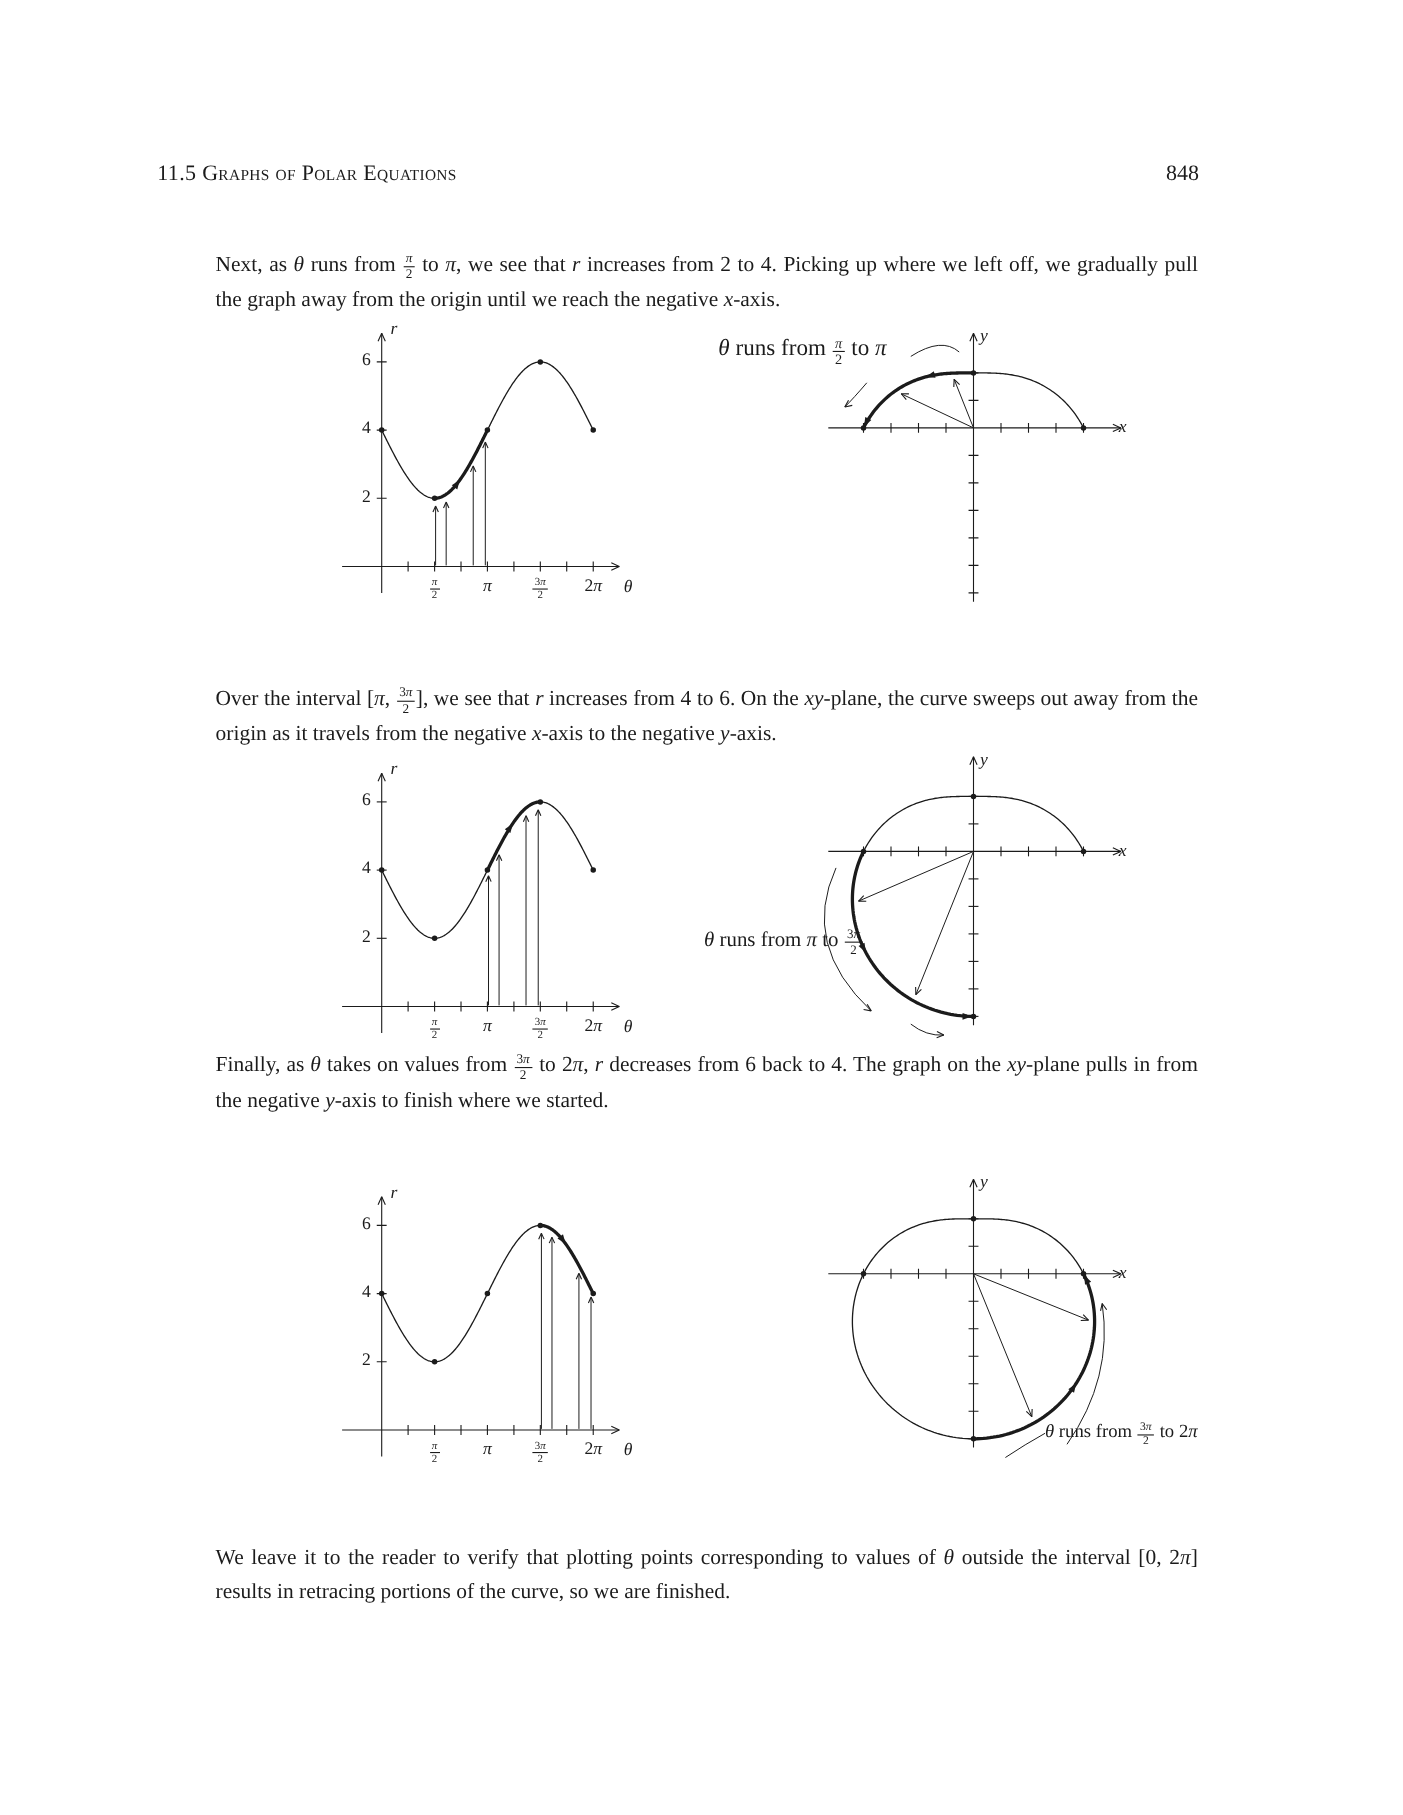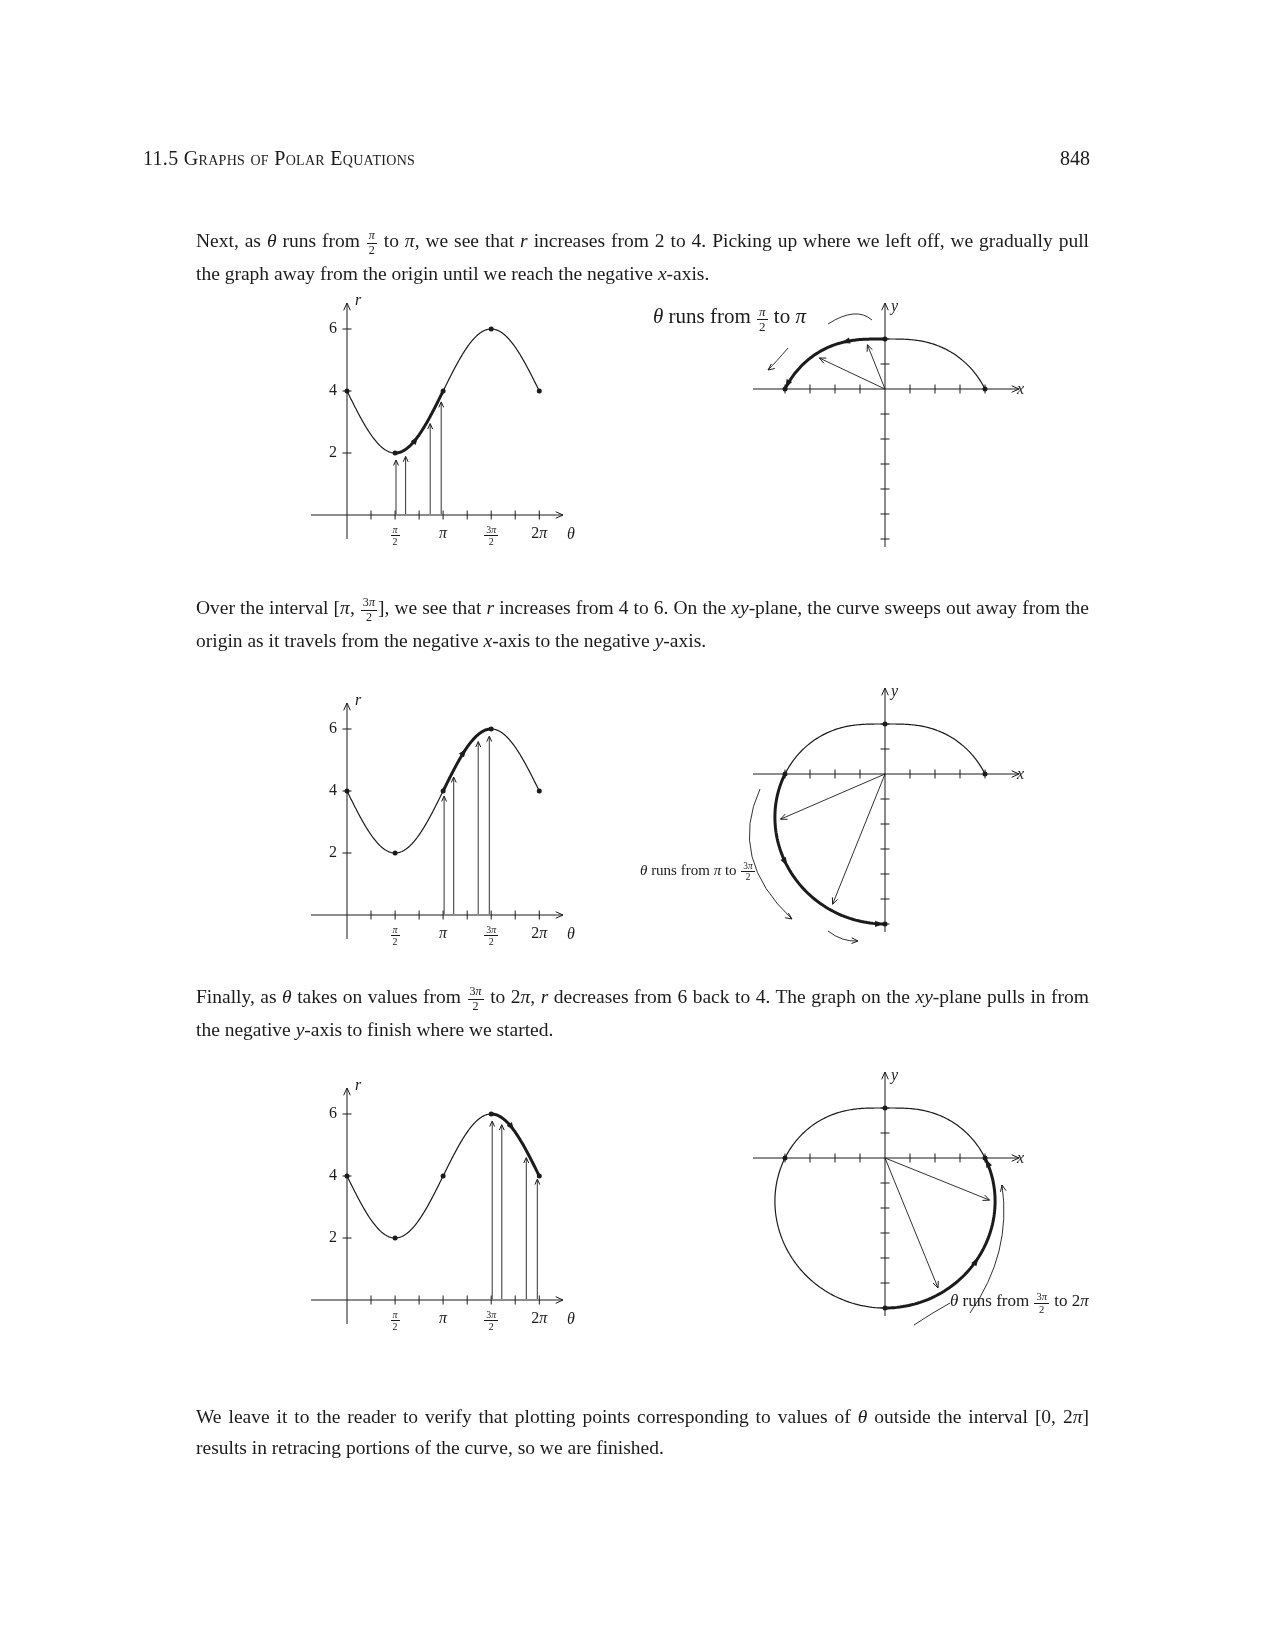--- a/index.html
+++ b/index.html
@@ -4,21 +4,21 @@
 <style>
   html,body{margin:0;padding:0}
   body{width:1275px;height:1650px;background:#ffffff;position:relative;
        font-family:"Liberation Serif","DejaVu Serif",serif;color:#1b1b1b}
   .page{position:absolute;left:0;top:0;width:1275px;height:1396px}
   #hdr{position:absolute;left:143px;top:147px;width:947px;display:flex;
        justify-content:space-between;font-size:20px}
   .sc{font-variant:small-caps;letter-spacing:0.3px}
   .para{position:absolute;left:196px;width:893px;text-align:justify;
         font-size:19.5px;line-height:31px}
-  #p1{top:205px}#p2{top:572px}#p3{top:961px}#p4{top:1381px}
+  #p1{top:205px}#p2{top:600px}#p3{top:933px}#p4{top:1381px}
   .fig{position:absolute}
   .fig svg{position:absolute;left:0;top:0}
   #f1L{left:290px;top:287px;width:300px;height:280px}
   #f1R{left:620px;top:294px;width:530px;height:280px}
   #f2L{left:290px;top:687px;width:300px;height:280px}
   #f2R{left:620px;top:679px;width:530px;height:280px}
   #f3L{left:290px;top:1072px;width:300px;height:280px}
   #f3R{left:620px;top:1063px;width:530px;height:280px}
   .lbl{position:absolute;font-size:16px;color:#1b1b1b;white-space:nowrap;line-height:1.15}
   i{font-family:"Liberation Serif",serif;font-style:italic}
@@ -225,21 +225,21 @@
         <path d="M 212.61561062110616 225.2493340274956 L 217.6 220.4" fill="none" stroke="#1b1b1b" stroke-width="1"></path>
         <polygon points="167.2,186.9 165.9,178.0 160.5,180.9" fill="#1b1b1b"></polygon>
         <polygon points="263.5,245.0 255.1,241.8 255.0,248.0" fill="#1b1b1b"></polygon>
         <path d="M 140 110 Q 108 180 172 240" fill="none" stroke="#1b1b1b" stroke-width="0.9"></path>
         <path d="M 172 240 L 165.1 238.7" fill="none" stroke="#1b1b1b" stroke-width="1"></path>
         <path d="M 172 240 L 168.3 234.0" fill="none" stroke="#1b1b1b" stroke-width="1"></path>
         <path d="M 208 252 Q 222 263 238 262" fill="none" stroke="#1b1b1b" stroke-width="0.9"></path>
         <path d="M 238 262 L 231.5 264.5" fill="none" stroke="#1b1b1b" stroke-width="1"></path>
         <path d="M 238 262 L 231.8 258.8" fill="none" stroke="#1b1b1b" stroke-width="1"></path>
       </svg>
-      <div class="lbl" style="left: 20px; top: 182px; font-size: 15px;"><i>θ</i> runs from <i>π</i> to <span class="fr"><span class="ft">3<i>π</i></span><span class="fb">2</span></span></div>
+      <div class="lbl" style="left: 20px; top: 164px; font-size: 19px;"><i>θ</i> runs from <i>π</i> to <span class="fr"><span class="ft">3<i>π</i></span><span class="fb">2</span></span></div>
       <div class="lbl" style="left: 397px; top: 86px;"><i>x</i></div>
       <div class="lbl" style="left: 271px; top: 3px;"><i>y</i></div>
     </div>
 
   <p class="para" id="p3">Finally, as <i>θ</i> takes on values from <span class="fr"><span class="ft">3<i>π</i></span><span class="fb">2</span></span> to 2<i>π</i>, <i>r</i> decreases from 6 back to 4. The graph on the <i>xy</i>-plane pulls in from the negative <i>y</i>-axis to finish where we started.</p>
 
   <div class="fig" id="f3L">
       <svg width="300" height="280">
         <path d="M 21 228 L 273 228" fill="none" stroke="#1b1b1b" stroke-width="1"></path>
         <path d="M 273 228 L 265.7 231.3" fill="none" stroke="#1b1b1b" stroke-width="1"></path>

